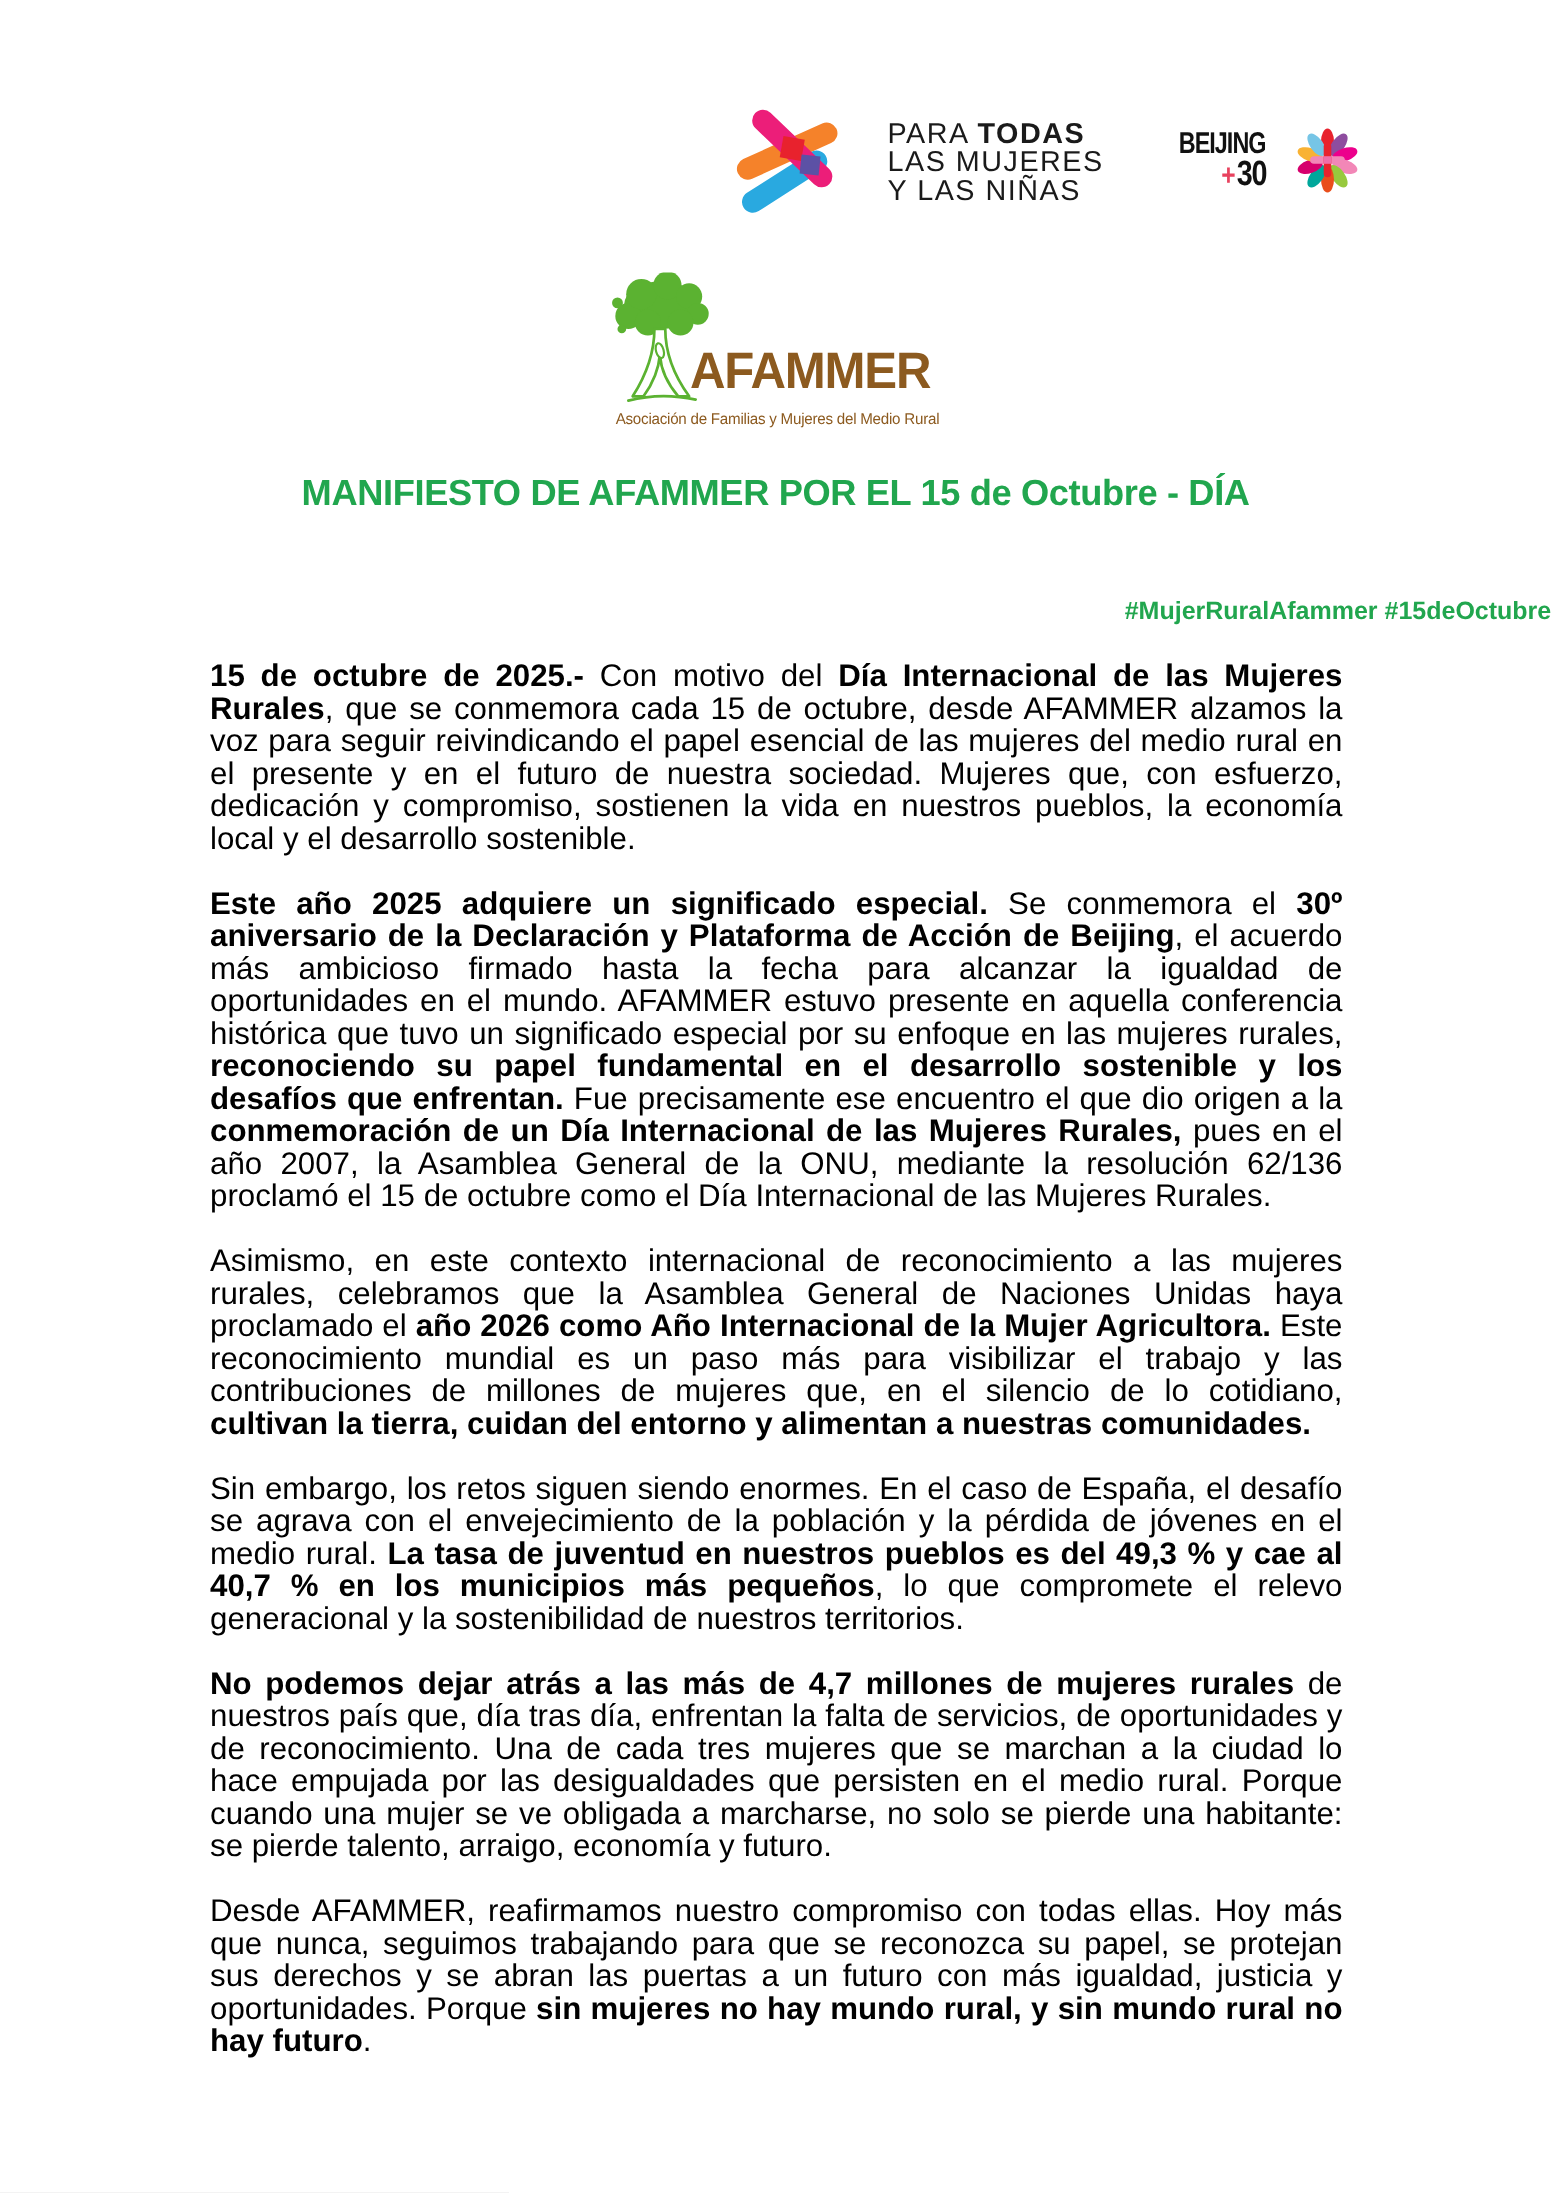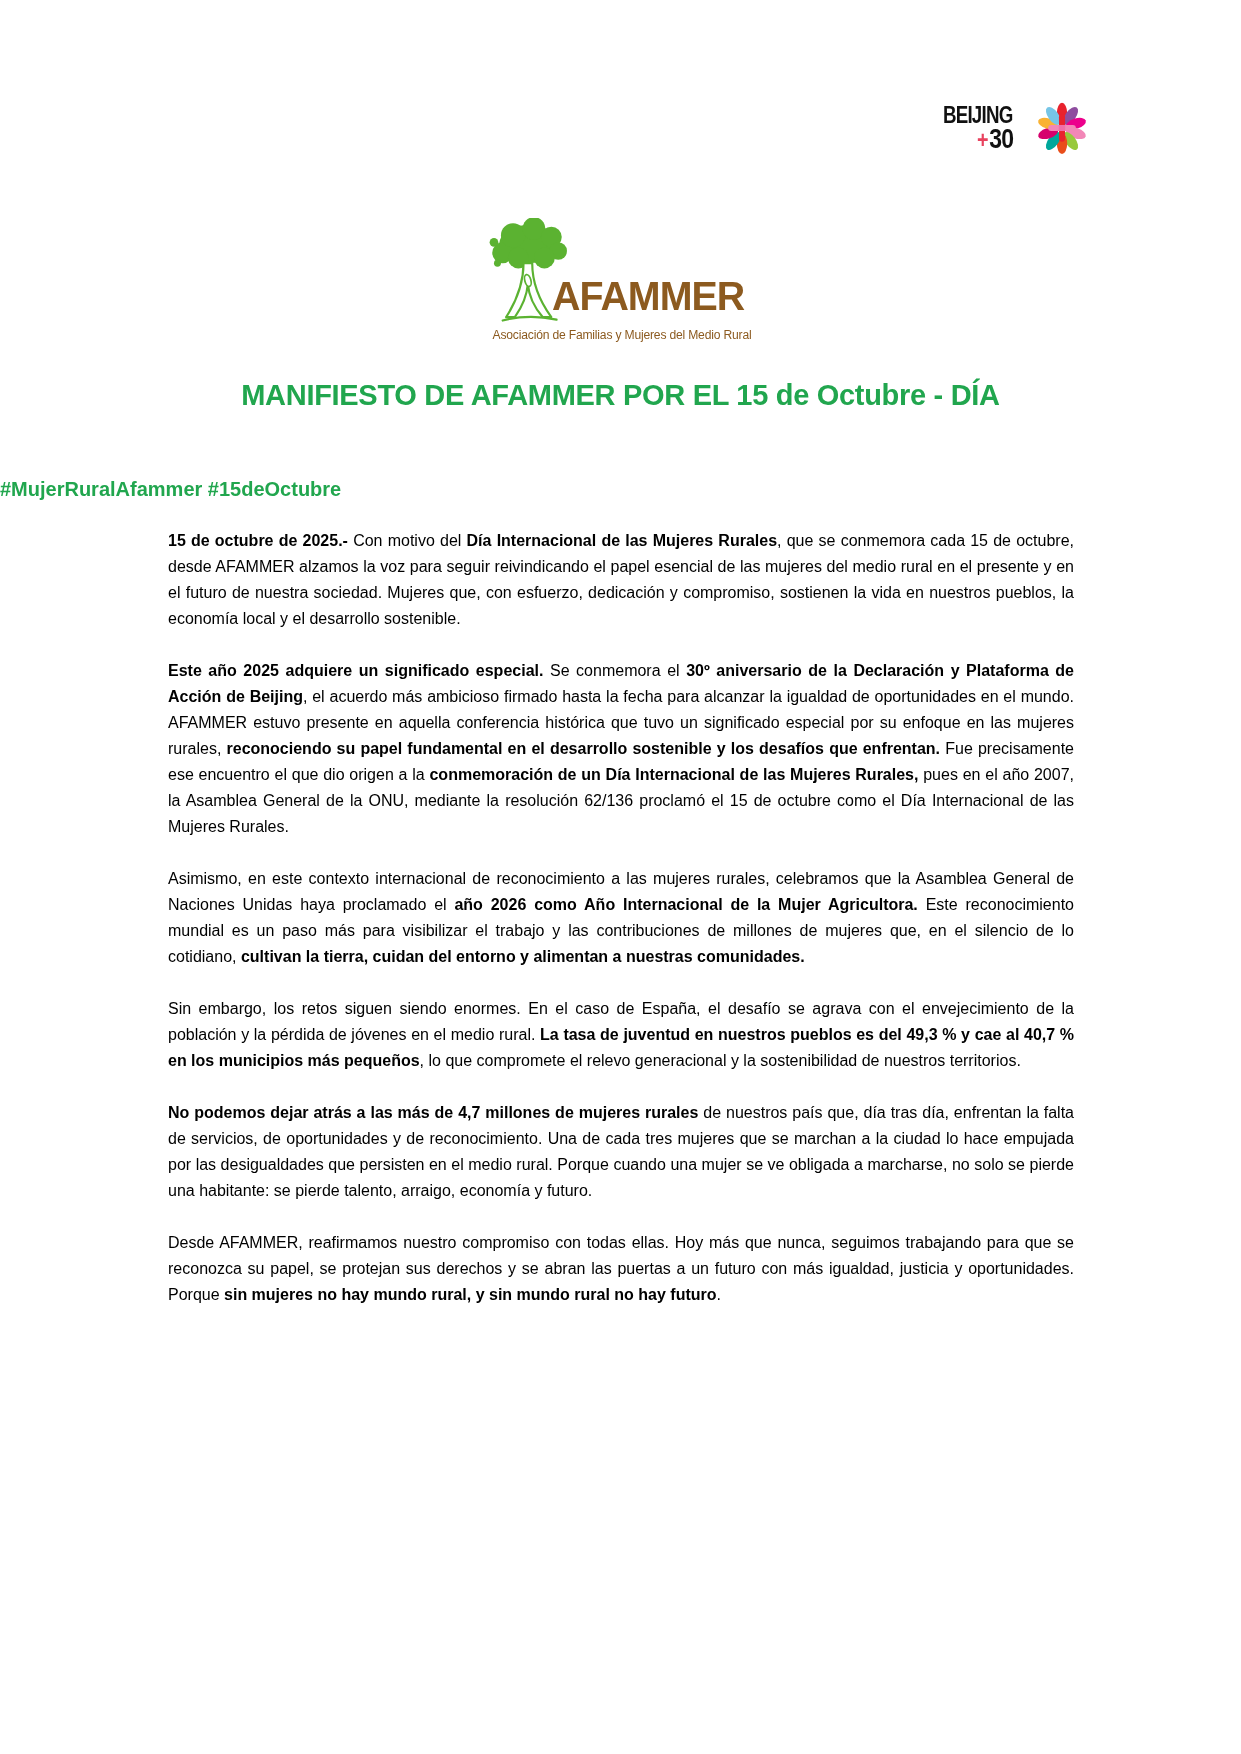--- a/index.html
+++ b/index.html
@@ -26,31 +26,45 @@
   .bj-flower{width:52px;height:56px;margin-left:4px;margin-top:-4px;}
   
   .af-logo{position:absolute;left:50%;transform:translateX(-50%);top:208px;width:290px;height:145px;}
   .af-tree{position:absolute;left:0;top:10px;width:102px;height:106px;}
   .af-name{position:absolute;left:76px;top:68px;font-size:41px;font-weight:700;letter-spacing:-1px;color:#8c5a1f;line-height:1;transform:scaleX(.96);transform-origin:left top;white-space:nowrap;}
   .af-tagline{position:absolute;left:16px;top:120px;width:268px;text-align:center;font-size:12.5px;letter-spacing:-.2px;color:#8c5a1f;white-space:nowrap;transform:scaleX(.97);transform-origin:left top;}
   
   .doc-title{position:absolute;left:0;top:350px;width:100%;text-align:center;color:#21a64e;font-weight:700;font-size:29px;letter-spacing:-.3px;margin-top:28px;}
   .title-line{white-space:pre-wrap;line-height:34px;}
   .title-line+.title-line{margin-top:28px;}
-  .hashtags{position:absolute;left:0;top:478px;width:100%;text-align:left;color:#21a64e;font-weight:700;font-size:20px;}
+  .hashtags{position:absolute;left:0;top:478px;width:100%;text-align:right;color:#21a64e;font-weight:700;font-size:20px;}
   
-  .body-text{position:absolute;left:168px;top:528px;width:906px;font-size:16px;line-height:26px;text-align:justify;color:#000;}
+  .body-text{position:absolute;left:168px;top:528px;width:906px;font-size:25px;line-height:26px;text-align:justify;color:#000;}
   .body-text p{margin:0 0 26px 0;}
   .body-text .b{font-weight:700;}
 </style>
 </head>
 <body>
 
 <div class="page">
 
+  <div class="pt-logo">
+    <svg class="pt-icon" viewBox="0 0 110 88" aria-hidden="true">
+      <line x1="10" y1="50" x2="72" y2="22" stroke="#F5822A" stroke-width="17" stroke-linecap="round"></line>
+      <line x1="14" y1="76" x2="64" y2="44" stroke="#29A9E0" stroke-width="17" stroke-linecap="round"></line>
+      <line x1="22" y1="12" x2="68" y2="56" stroke="#EC1E79" stroke-width="17" stroke-linecap="round"></line>
+      <rect x="36.5" y="25.5" width="17" height="17" fill="#E8222D" transform="rotate(10 45 34)"></rect>
+      <rect x="51.5" y="39.5" width="15" height="15" fill="#5C51A5" transform="rotate(6 59 47)"></rect>
+    </svg>
+    <div class="pt-text">
+      <div><span>PARA </span><span class="b">TODAS</span></div>
+      <div>LAS MUJERES</div>
+      <div>Y LAS NIÑAS</div>
+    </div>
+  </div>
 
   <div class="bj-logo">
     <div class="bj-text">
       <div class="bj-word">BEIJING</div>
       <div class="bj-row">
         <span class="bj-plus">+</span>
         <span class="bj-num">30</span>
       </div>
     </div>
     <svg class="bj-flower" viewBox="0 0 60 60" aria-hidden="true">

